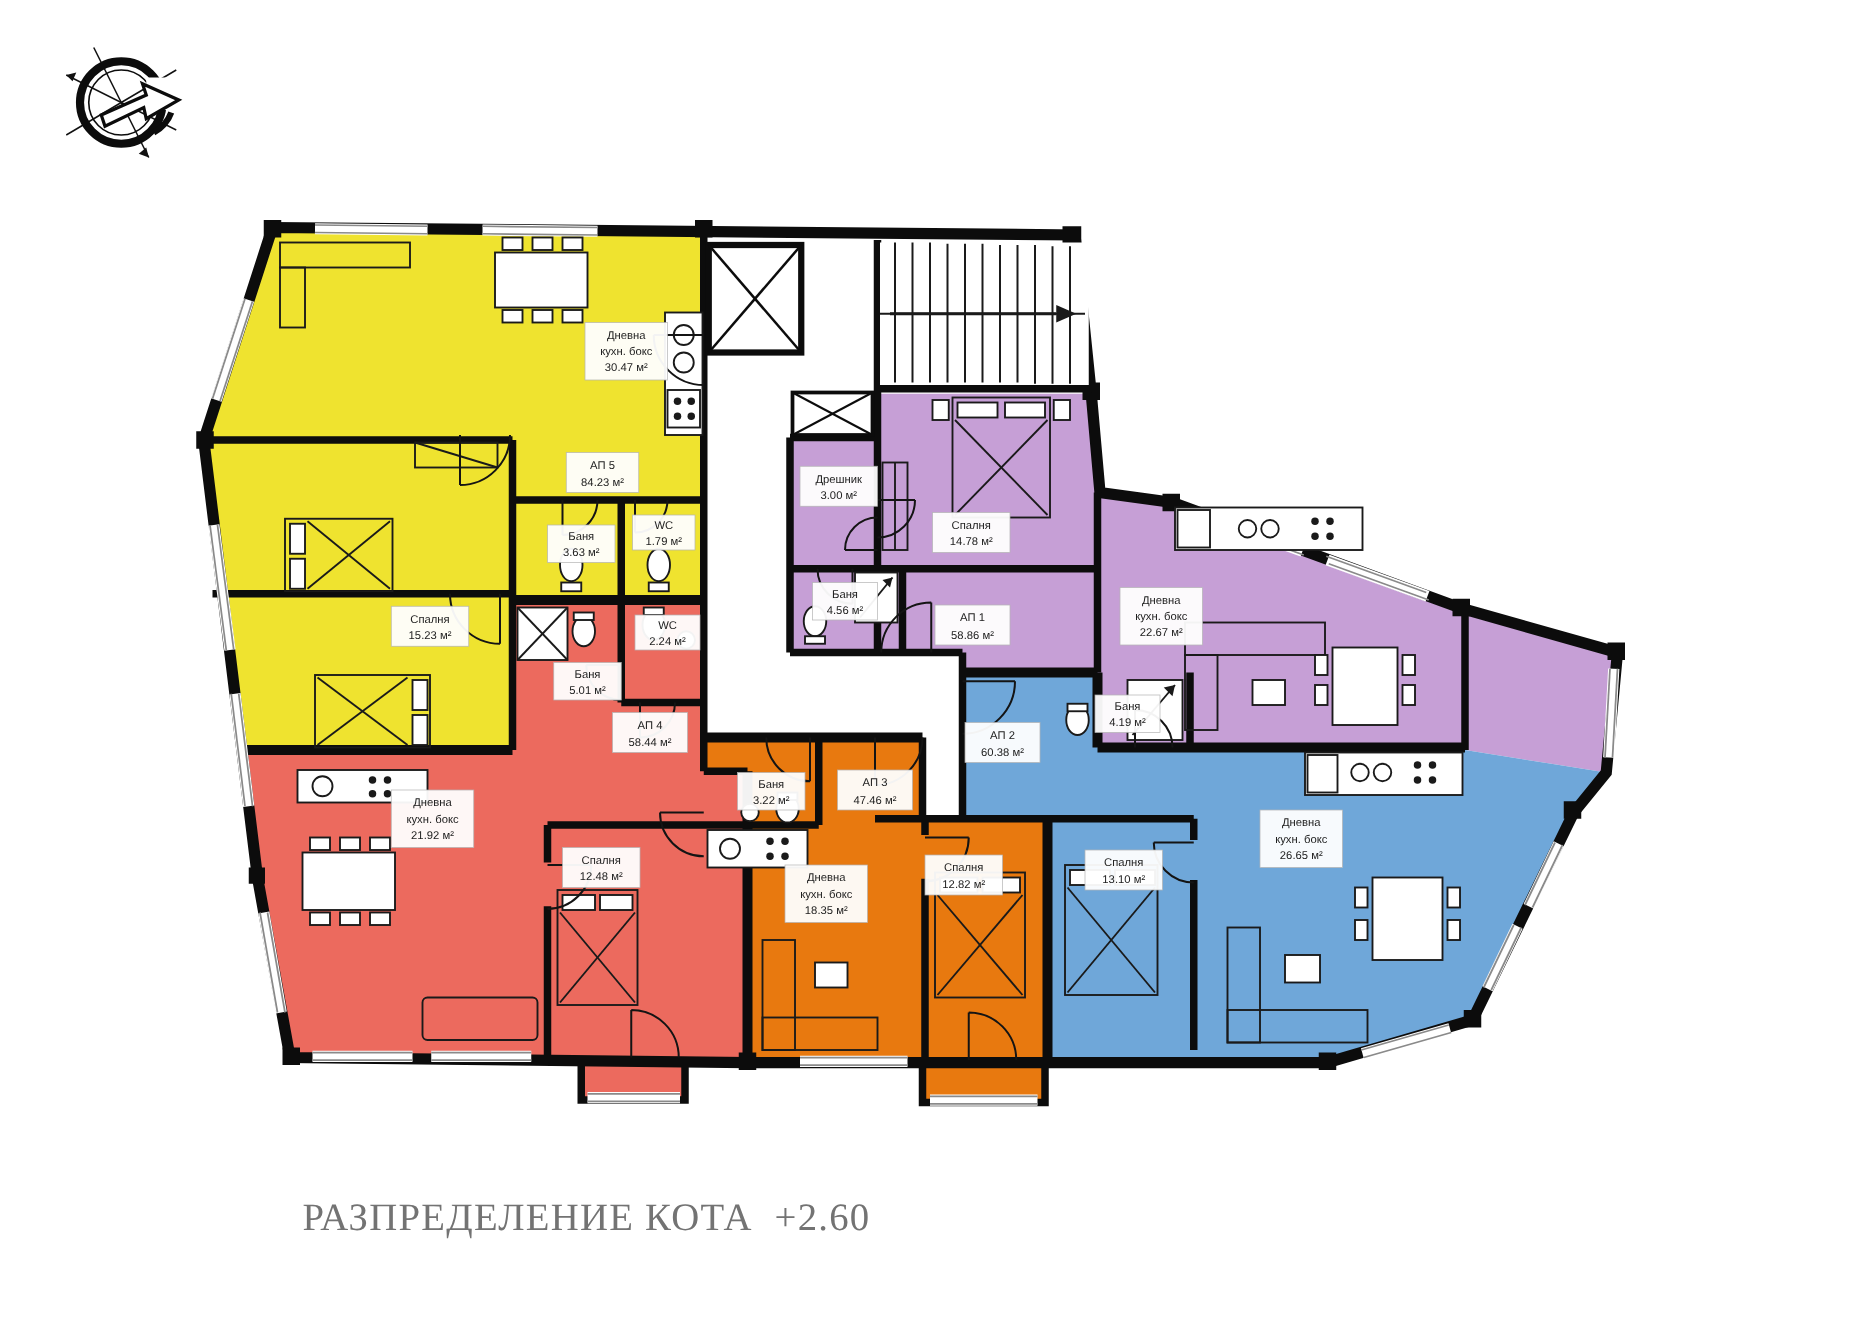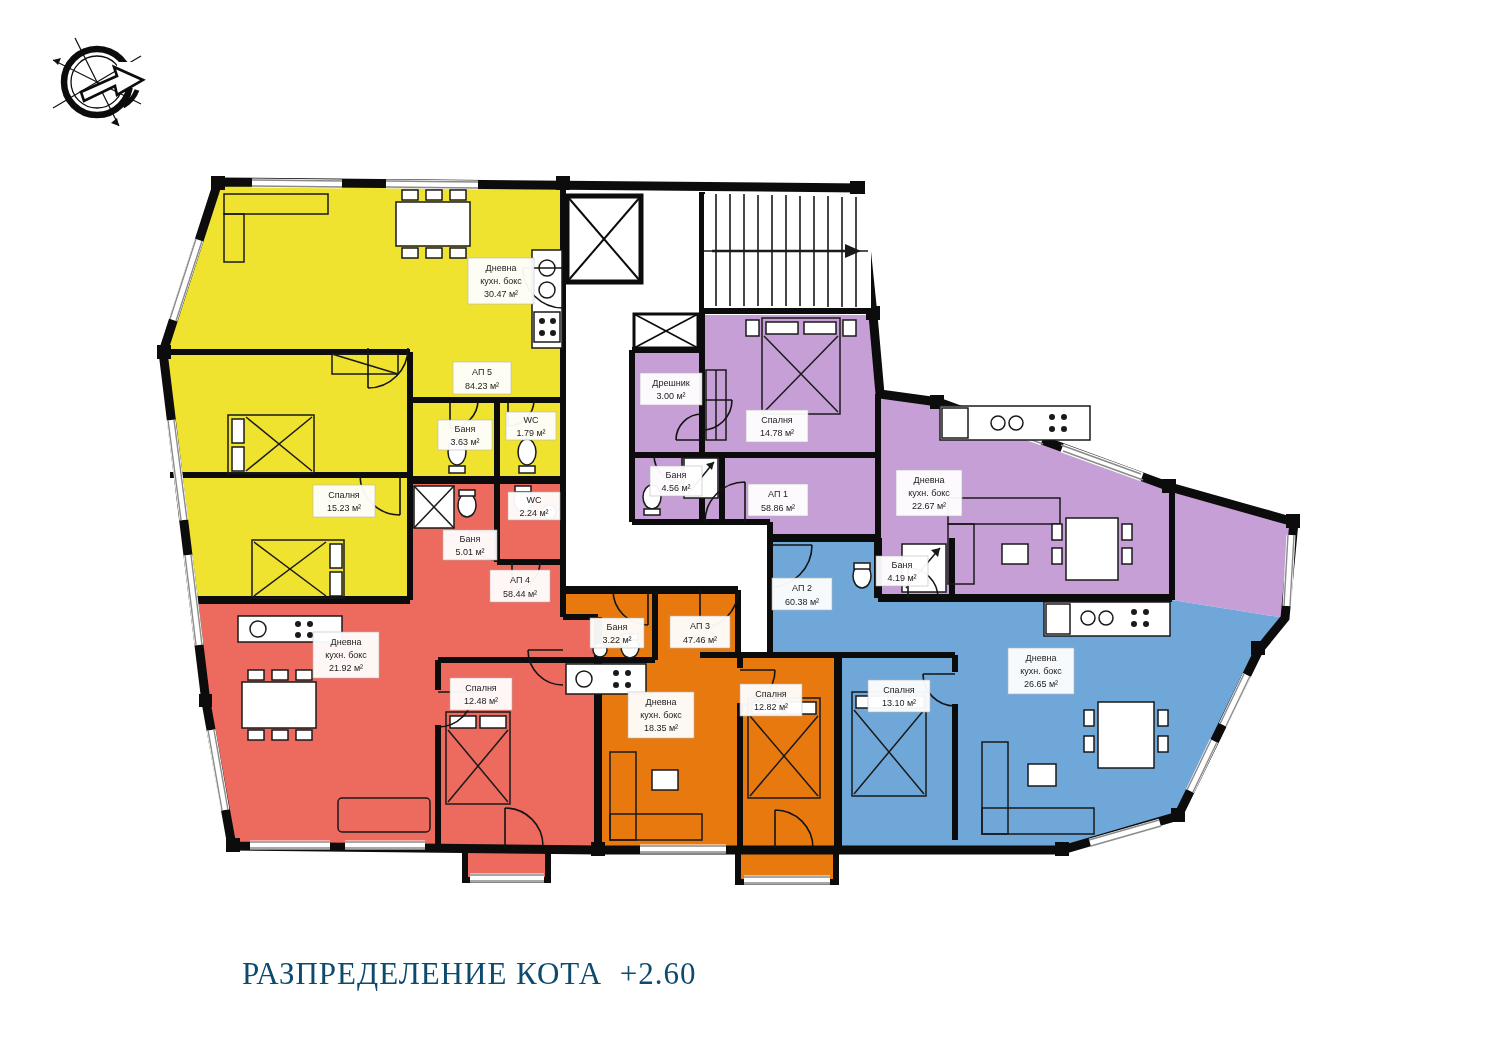--- a/index.html
+++ b/index.html
@@ -1,20 +1,20 @@
 <!DOCTYPE html>
 <html><head>
 <meta charset="utf-8">
 <style>
   html,body{margin:0;padding:0;background:#ffffff;}
   .canvas{position:relative;width:1500px;height:1060px;background:#fff;overflow:hidden;
           font-family:"Liberation Sans",sans-serif;}
   .plan-svg{position:absolute;left:0;top:0;}
   .title{position:absolute;left:242px;top:956px;font-family:"Liberation Serif",serif;
-         font-size:31px;color:#0c4a6e;letter-spacing:1px;white-space:pre;}
+         font-size:31px;color:#737373;letter-spacing:1px;white-space:pre;}
   .lbl rect{fill:#ffffff;stroke:#b5b5b5;stroke-width:.6;opacity:.95;}
   .lbl text{font-family:"Liberation Sans",sans-serif;font-size:9px;fill:#1c1c1c;text-anchor:middle;}
   .wall{stroke:#0c0c0c;fill:none;}
   .furn{stroke:#1a1a1a;stroke-width:1.5;fill:none;}
   .furnw{stroke:#1a1a1a;stroke-width:1.5;fill:#ffffff;}
   .door{stroke:#141414;stroke-width:1.6;fill:none;}
   .winw{stroke:#ffffff;stroke-width:9;}
   .wing{stroke:#8a8a8a;stroke-width:1.4;}
   .stair{stroke:#1a1a1a;stroke-width:1.6;}
 </style>

